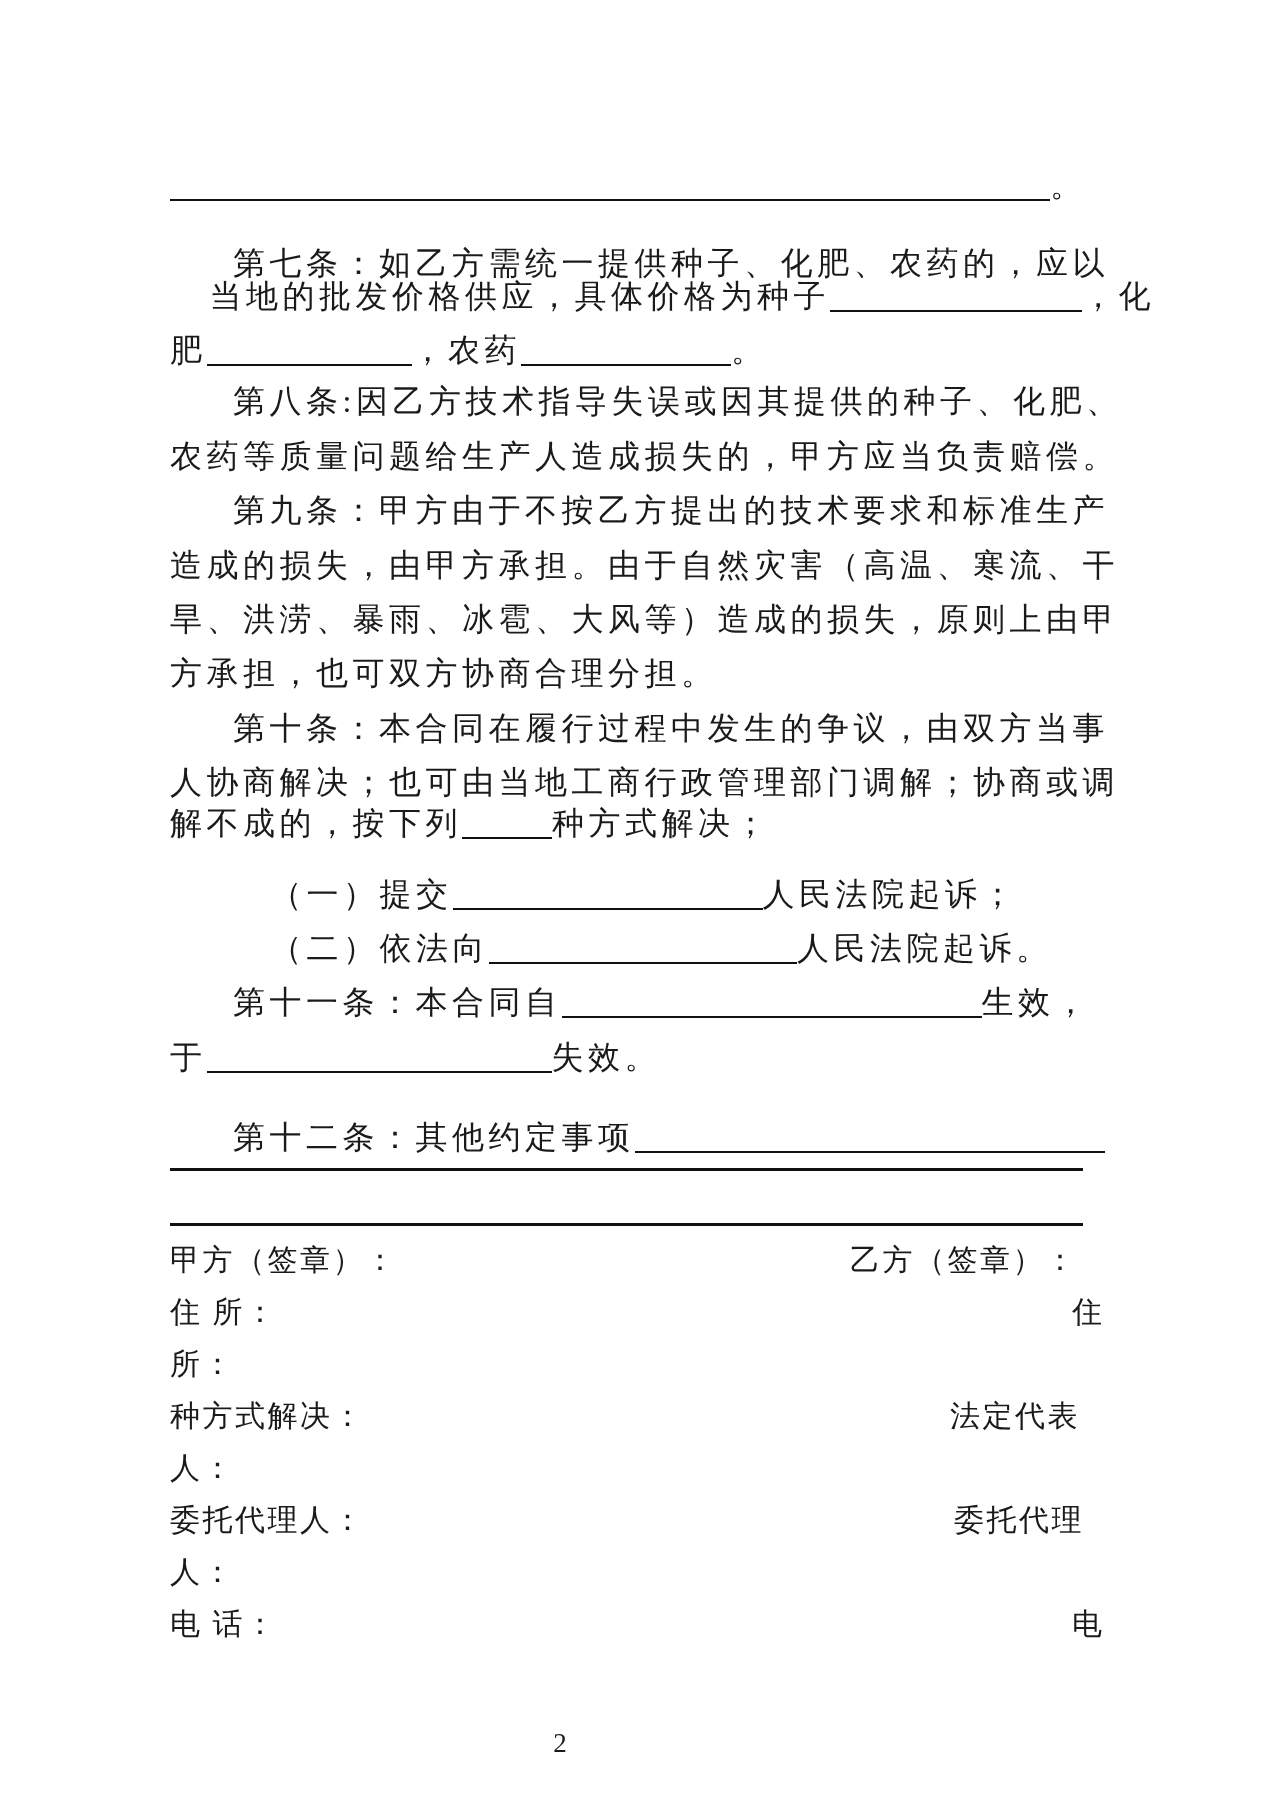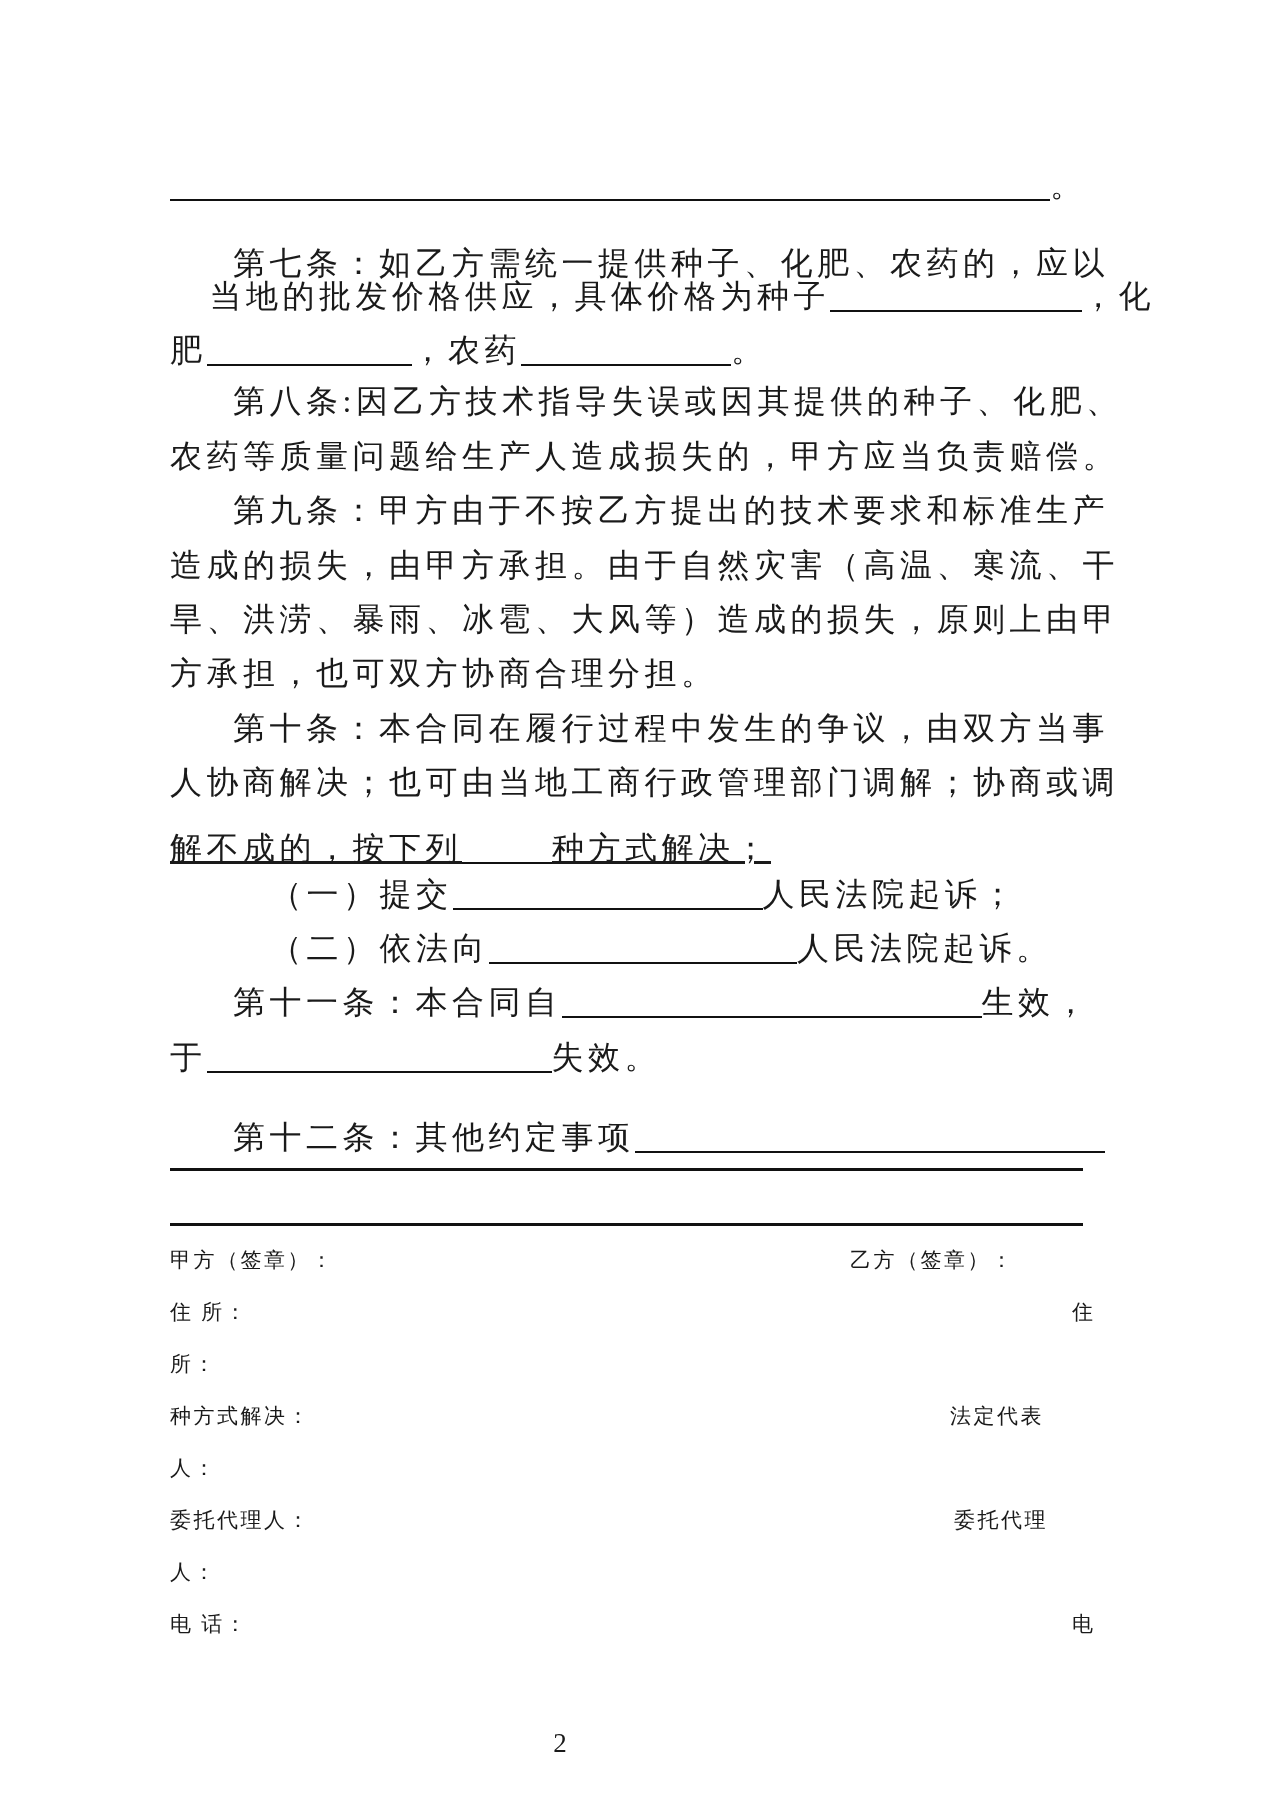--- a/index.html
+++ b/index.html
@@ -17,21 +17,21 @@
   .bline .txt { display:inline; }
   .blank {
     display:inline-block; height:34px; border-bottom:2px solid #111111;
     position:relative; top:5px;
   }
   .rule {
     position:absolute; left:170px; height:0; border-top:3px solid #111111;
   }
   .sig-row {
     position:absolute; left:170px; width:1000px; height:42px;
-    font-size:21px; letter-spacing:2.5px; line-height:40px; white-space:nowrap;
+    font-size:30px; letter-spacing:2.5px; line-height:40px; white-space:nowrap;
   }
   .sig-right { position:absolute; top:0; letter-spacing:2.5px; }
   .pagenum {
     position:absolute; top:1728px; left:540px; width:40px;
     font-size:27px; text-align:center; letter-spacing:0;
   }
 </style>
 </head>
 <body>
 
@@ -42,21 +42,21 @@
       <div class="bline" style="top: 271px; padding-left: 0px; text-align: right;"><span class="txt">当地的批发价格供应，具体价格为种子</span><span class="blank" style="width: 252px;"></span><span class="txt">，化</span></div>
       <div class="bline" style="top: 325px; padding-left: 0px;"><span class="txt">肥</span><span class="blank" style="width: 205px;"></span><span class="txt">，农药</span><span class="blank" style="width: 210px;"></span><span class="txt">。</span></div>
       <div class="bline" style="top: 379px; padding-left: 63px;"><span class="txt">第八条:因乙方技术指导失误或因其提供的种子、化肥、</span></div>
       <div class="bline" style="top: 434px; padding-left: 0px;"><span class="txt">农药等质量问题给生产人造成损失的，甲方应当负责赔偿。</span></div>
       <div class="bline" style="top: 488px; padding-left: 63px;"><span class="txt">第九条：甲方由于不按乙方提出的技术要求和标准生产</span></div>
       <div class="bline" style="top: 543px; padding-left: 0px;"><span class="txt">造成的损失，由甲方承担。由于自然灾害（高温、寒流、干</span></div>
       <div class="bline" style="top: 597px; padding-left: 0px;"><span class="txt">旱、洪涝、暴雨、冰雹、大风等）造成的损失，原则上由甲</span></div>
       <div class="bline" style="top: 651px; padding-left: 0px;"><span class="txt">方承担，也可双方协商合理分担。</span></div>
       <div class="bline" style="top: 706px; padding-left: 63px;"><span class="txt">第十条：本合同在履行过程中发生的争议，由双方当事</span></div>
       <div class="bline" style="top: 760px; padding-left: 0px;"><span class="txt">人协商解决；也可由当地工商行政管理部门调解；协商或调</span></div>
-      <div class="bline" style="top: 823px; padding-left: 0px; text-decoration: underline;"><span class="txt">解不成的，按下列</span><span class="blank" style="width: 90px;"></span><span class="txt">种方式解决；</span></div>
+      <div class="bline" style="top: 798px; padding-left: 0px;"><span class="txt">解不成的，按下列</span><span class="blank" style="width: 90px;"></span><span class="txt">种方式解决；</span></div>
       <div class="bline" style="top: 869px; padding-left: 100px;"><span class="txt">（一）提交</span><span class="blank" style="width: 310px;"></span><span class="txt">人民法院起诉；</span></div>
       <div class="bline" style="top: 923px; padding-left: 100px;"><span class="txt">（二）依法向</span><span class="blank" style="width: 308px;"></span><span class="txt">人民法院起诉。</span></div>
       <div class="bline" style="top: 977px; padding-left: 63px;"><span class="txt">第十一条：本合同自</span><span class="blank" style="width: 420px;"></span><span class="txt">生效，</span></div>
       <div class="bline" style="top: 1032px; padding-left: 0px;"><span class="txt">于</span><span class="blank" style="width: 345px;"></span><span class="txt">失效。</span></div>
       <div class="bline" style="top: 1086px; padding-left: 63px; margin-top: 26px;"><span class="txt">第十二条：其他约定事项</span><span class="blank" style="width: 470px;"></span></div>
     </div>
   <div id="rule-lines">
       <div class="rule" style="top: 1168px; width: 913px;"></div>
       <div class="rule" style="top: 1223px; width: 913px;"></div>
     </div>

